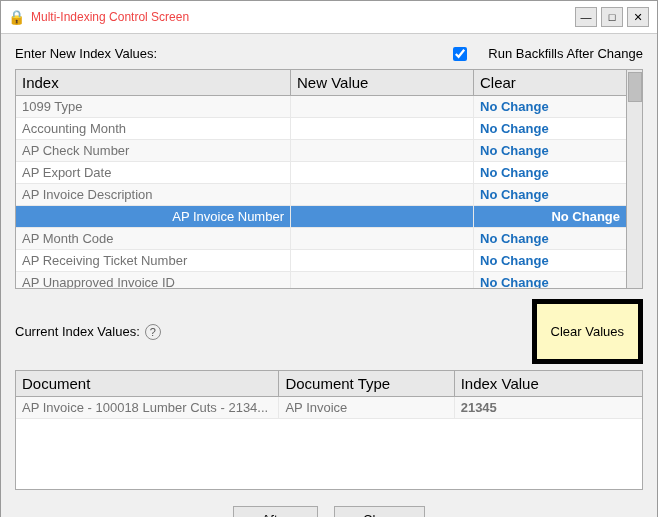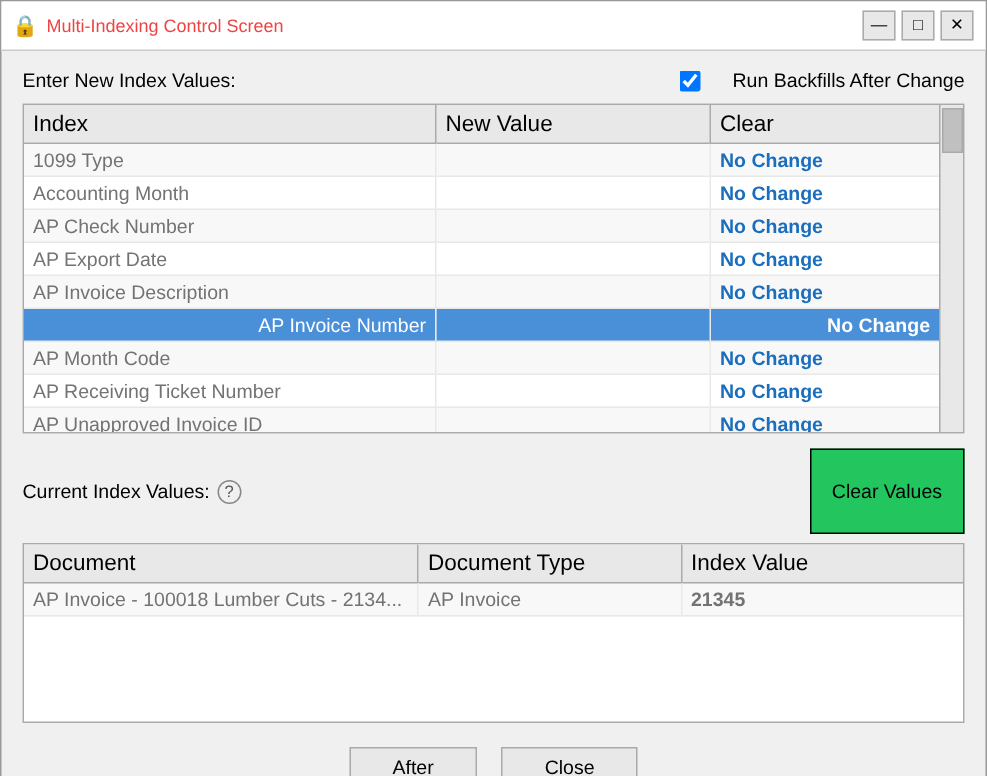--- a/index.html
+++ b/index.html
@@ -164,22 +164,22 @@
       display: flex;
       align-items: center;
       justify-content: center;
       font-size: 11px;
       cursor: pointer;
       color: #555;
       background: #f0f0f0;
     }
     .btn {
       padding: 20px 14px;
-      border: 1px solid #000000;
-      background: #22c55e;
+      border: 5px solid #000000;
+      background: #fef9c3;
       cursor: pointer;
       font-size: 13px;
       color: #000;
     }
 
     .bottom-table-container {
       border: 1px solid #aaa;
       background: #fff;
       height: 120px;
       overflow: hidden;

